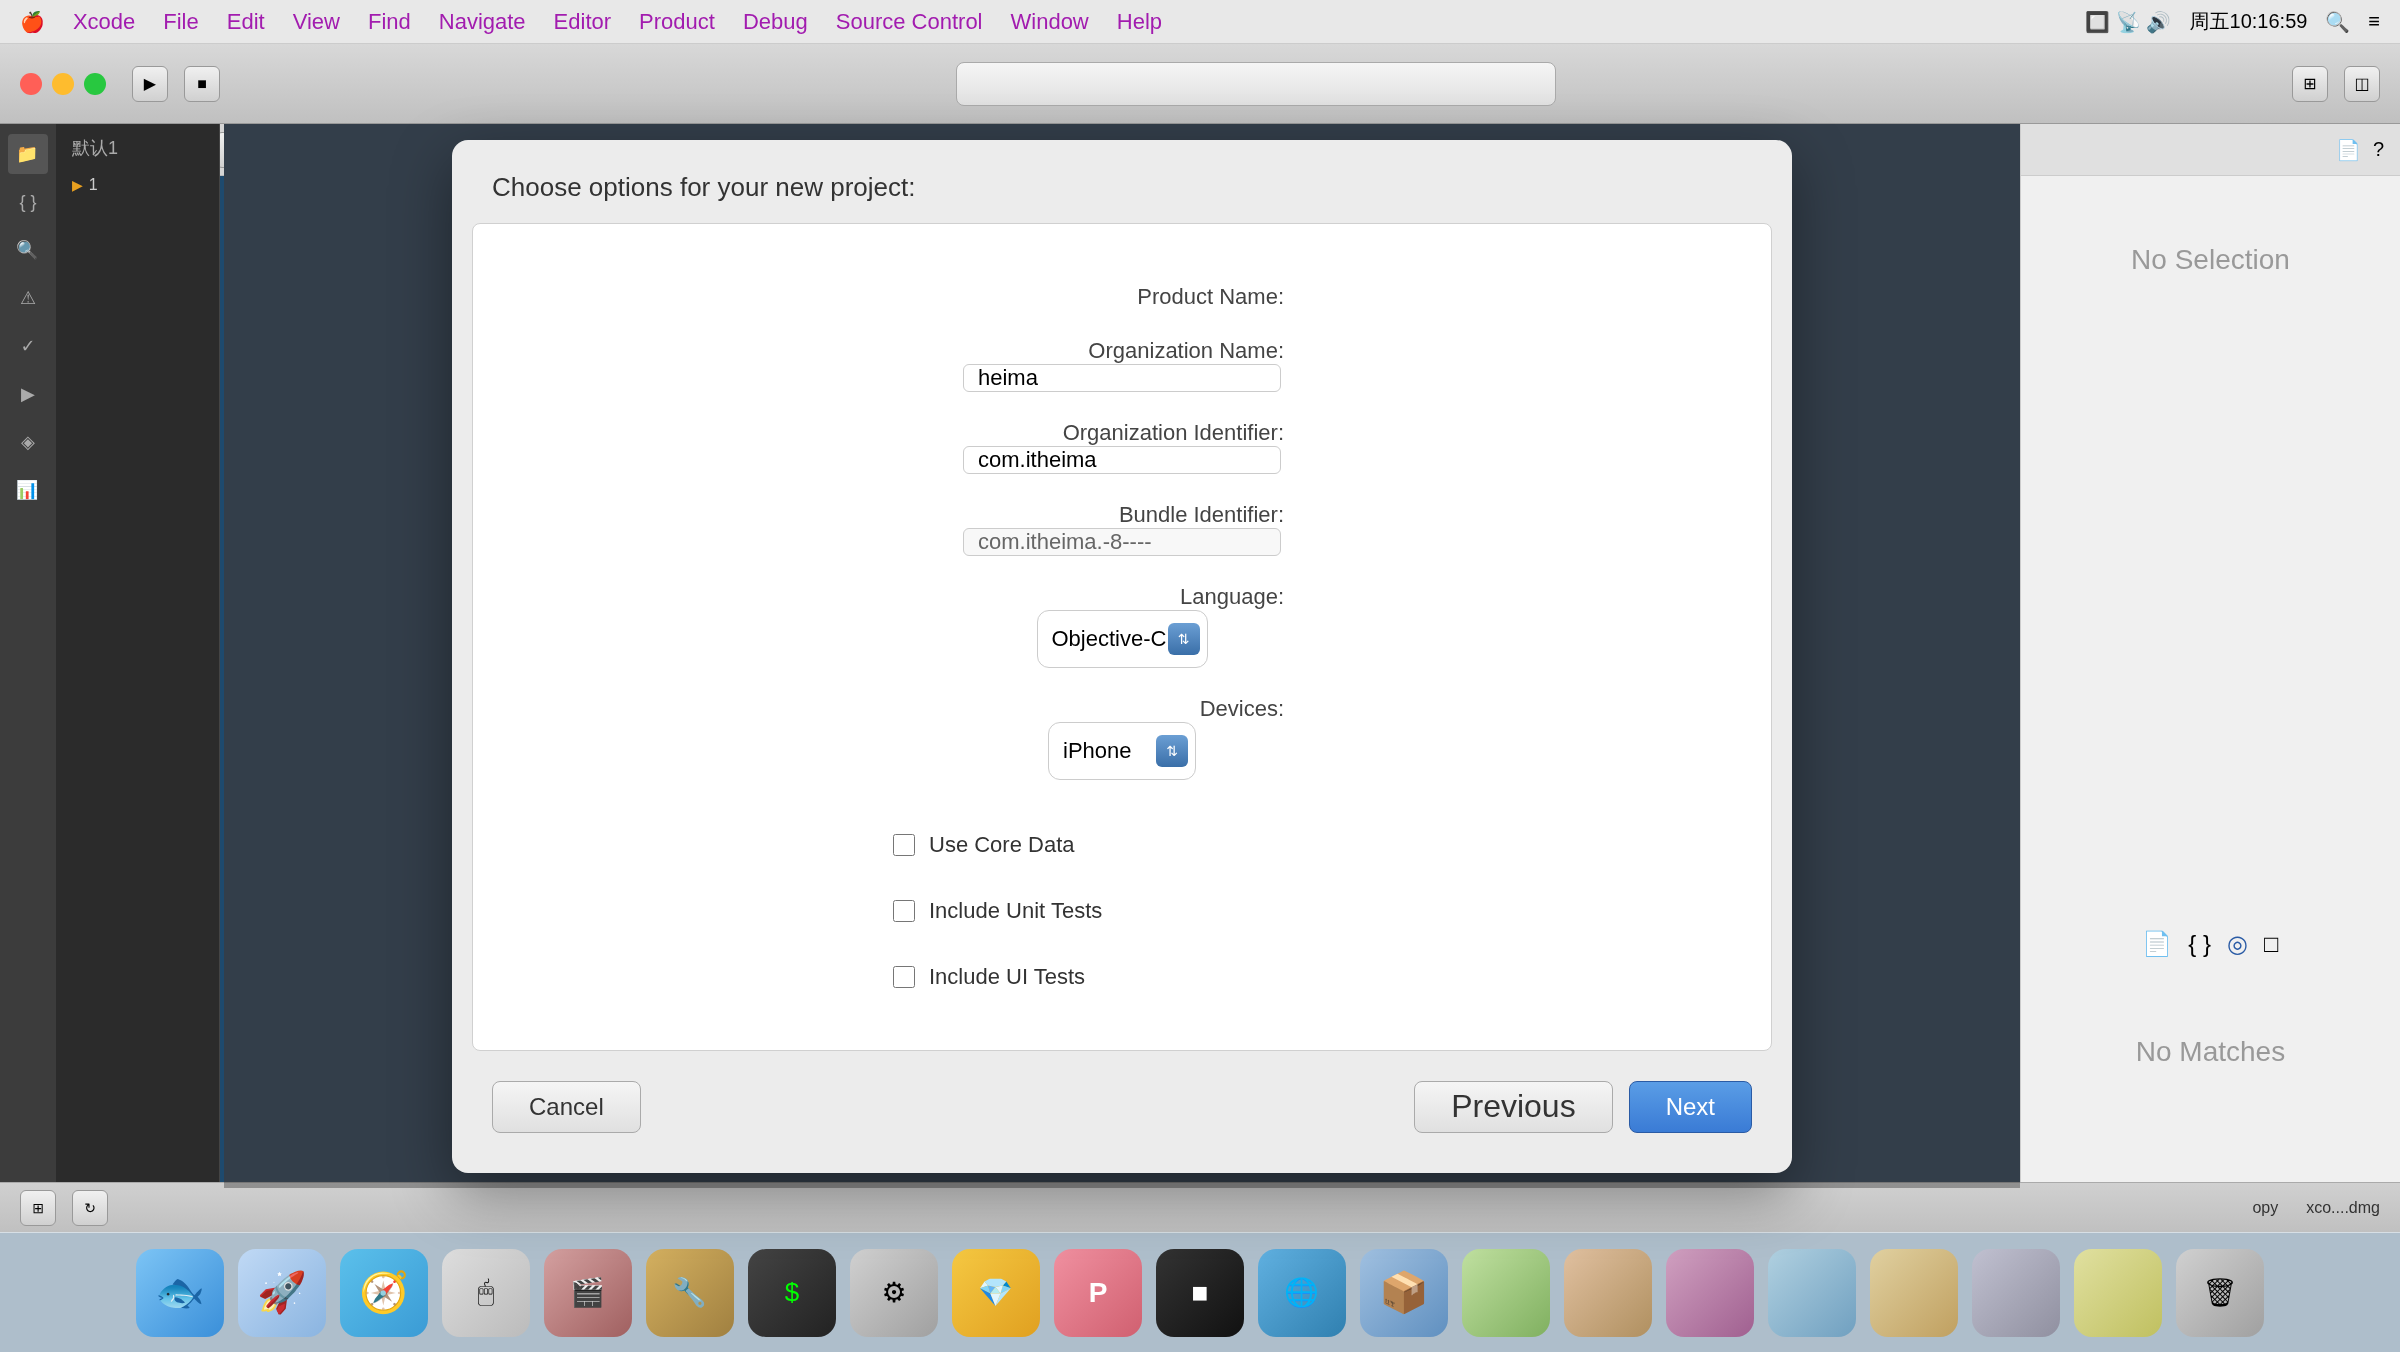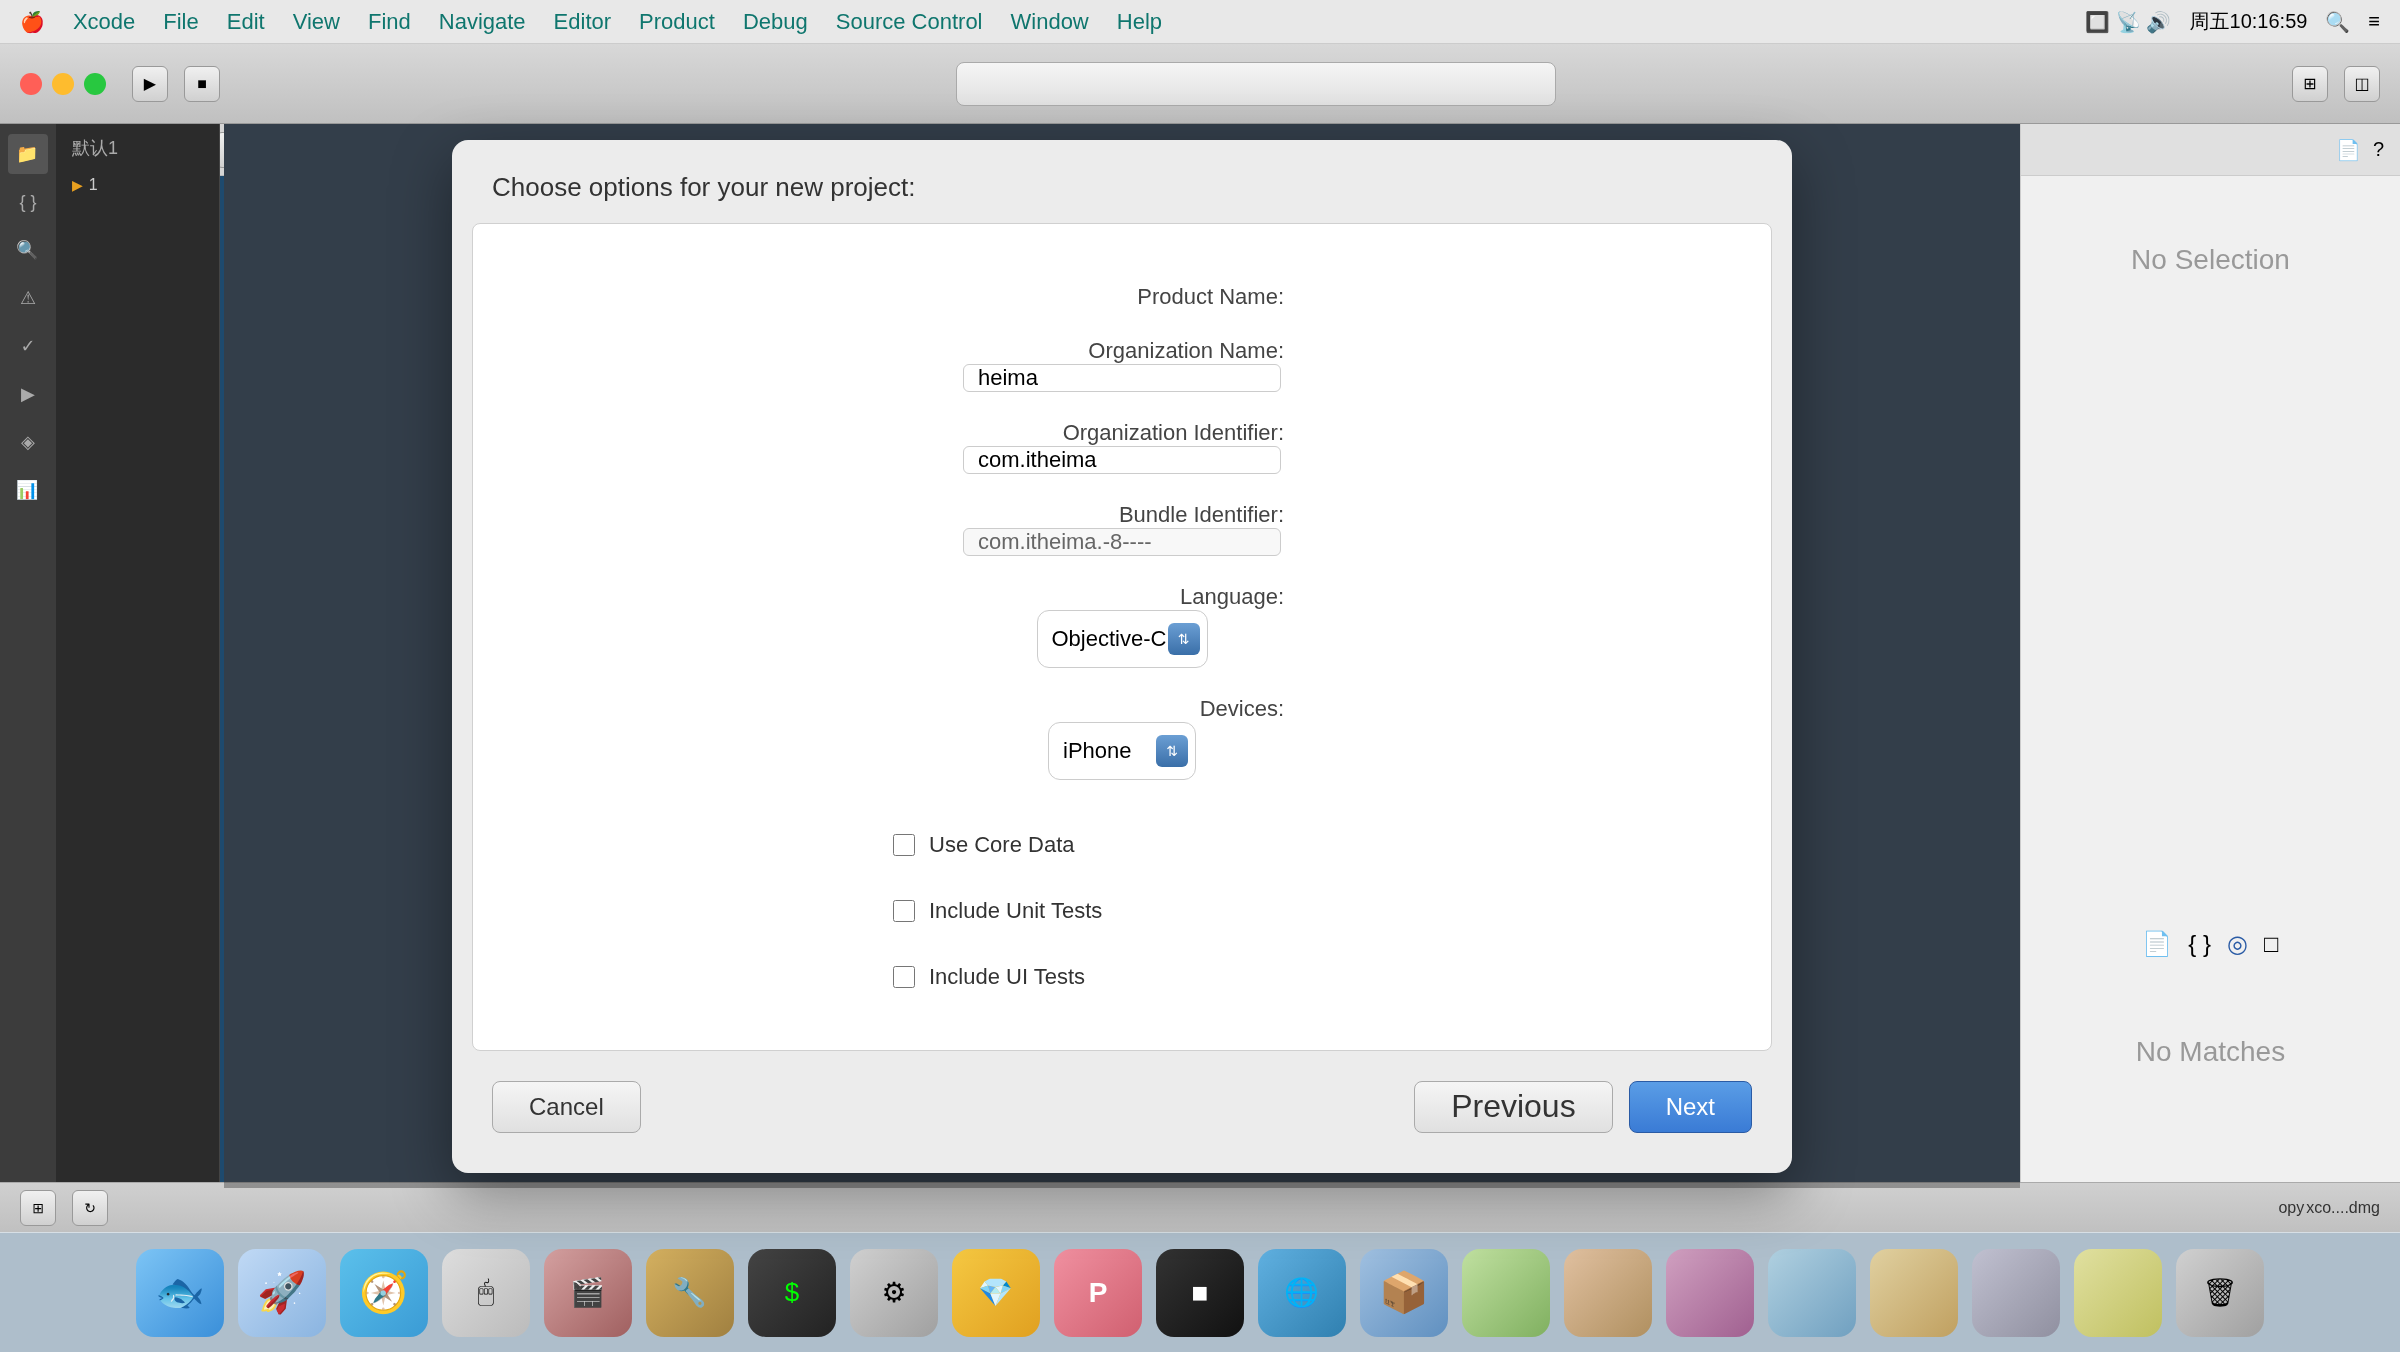--- a/index.html
+++ b/index.html
@@ -26,21 +26,21 @@
       top: 0;
       left: 0;
       z-index: 100;
     }
     .menubar-apple {
       font-size: 20px;
       font-weight: bold;
     }
     .menubar-item {
       font-size: 22px;
-      color: #0f766e;
+      color: #a21caf;
       cursor: pointer;
     }
     .menubar-right {
       margin-left: auto;
       display: flex;
       align-items: center;
       gap: 18px;
       font-size: 20px;
     }
 
@@ -326,21 +326,21 @@
       background: linear-gradient(to bottom, #d0d0d0, #c0c0c0);
       border-top: 1px solid #aaa;
       display: flex;
       align-items: center;
       padding: 0 20px;
       gap: 16px;
     }
     .bottom-right-icons {
       margin-left: auto;
       display: flex;
-      gap: 2px;
+      gap: 28px;
     }
 
     
     .dock {
       position: absolute;
       bottom: 0;
       left: 0;
       width: 100%;
       height: 120px;
       background: rgba(200, 210, 220, 0.85);

